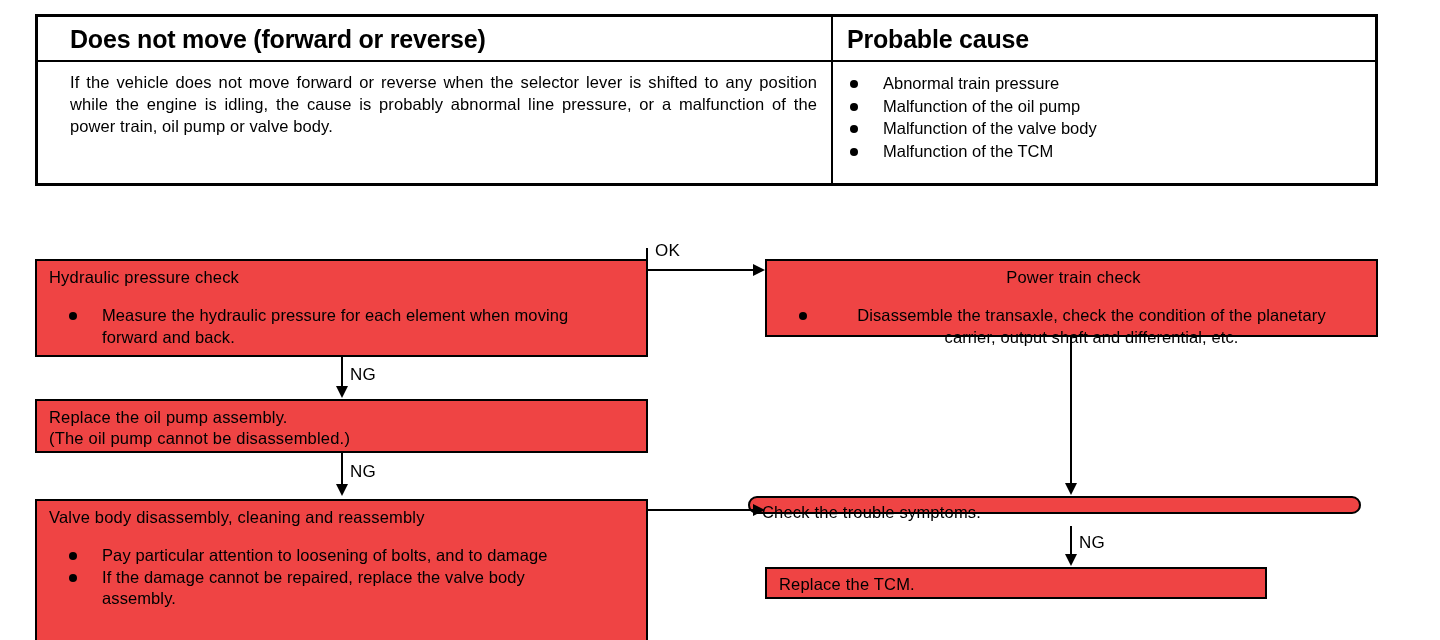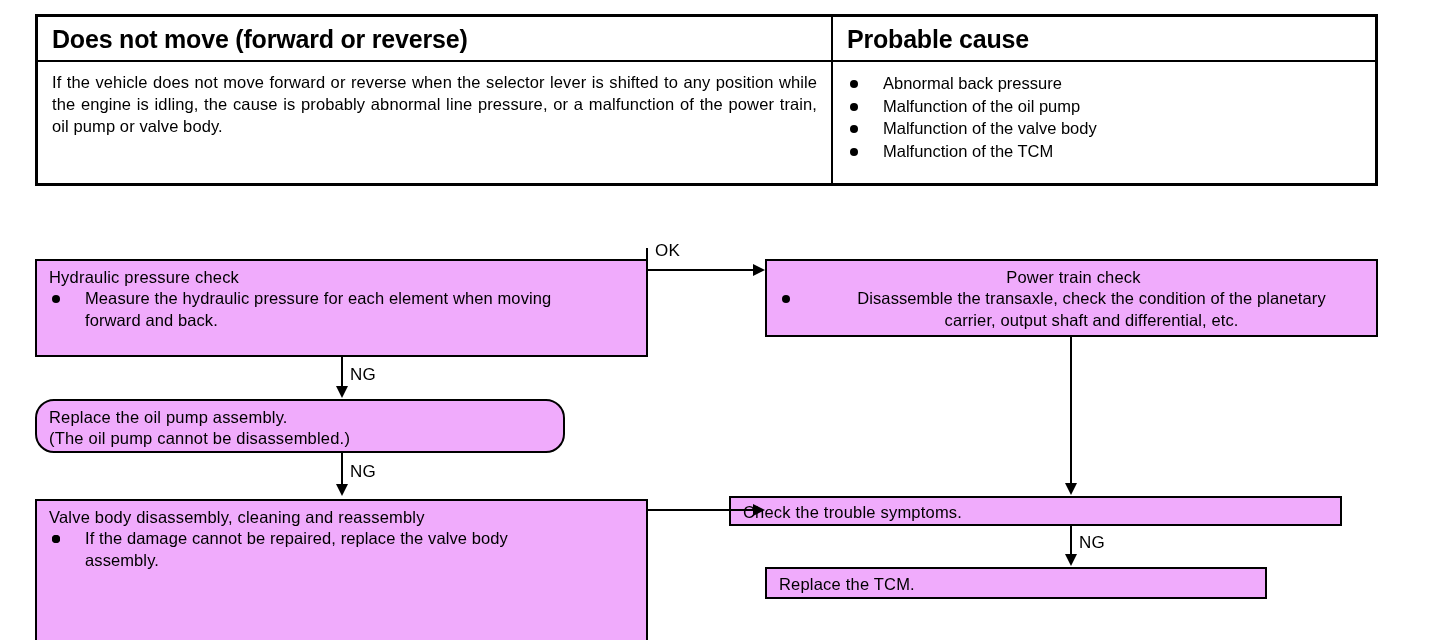--- a/index.html
+++ b/index.html
@@ -40,21 +40,21 @@
     display: flex;
     flex-direction: row;
   }
   .sym-row.head { height: 43px; border-bottom: 2px solid #000; }
   .sym-row.body { flex: 1; }
 
   .sym-cell-left {
     width: 795px;
     box-sizing: border-box;
     border-right: 2px solid #000;
-    padding: 3px 10px 0 14px;
+    padding: 3px 10px 0 32px;
     position: relative;
   }
   .sym-cell-right {
     flex: 1;
     box-sizing: border-box;
     padding: 3px 10px 0 14px;
     position: relative;
     border-radius: 17px;
   }
 
@@ -95,32 +95,32 @@
     height: 8px;
     background: #000;
     border-radius: 50%;
   }
 
   
   .fbox {
     position: absolute;
     box-sizing: border-box;
     border: 2px solid #000;
-    background: #f0abfc;
+    background: #ef4444;
     padding: 6px 8px 6px 12px;
   }
   .fbox .title {
     font-size: 16.5px;
     line-height: 21px;
     white-space: nowrap;
     letter-spacing: 0.2px;
   }
   .fbox ul {
     list-style: none;
-    margin: 0;
+    margin: 17px;
     padding: 0;
   }
   .fbox ul li {
     font-size: 16.5px;
     line-height: 21.5px;
     position: relative;
     padding-left: 36px;
     letter-spacing: 0.1px;
   }
   .fbox ul li .bul {
@@ -128,24 +128,24 @@
     left: 3px;
     top: 7px;
     width: 8px;
     height: 8px;
     background: #000;
     border-radius: 50%;
   }
   .fbox ul li .t2 { display: block; }
 
   #box-hydraulic { left: 35px;  top: 259px; width: 613px; height: 98px; }
-  #box-oilpump   { left: 35px;  top: 399px; width: 530px; height: 54px; border-radius: 19px; }
+  #box-oilpump   { left: 35px;  top: 399px; width: 613px; height: 54px; }
   #box-valvebody { left: 35px;  top: 499px; width: 613px; height: 151px; }
   #box-powertrain{ left: 765px; top: 259px; width: 613px; height: 78px; text-align: center; }
-  #box-symptoms  { left: 729px; top: 496px; width: 613px; height: 30px; padding-top: 4px; }
+  #box-symptoms  { left: 748px; top: 496px; width: 613px; height: 18px; padding-top: 4px; border-radius: 12px; }
   #box-tcm       { left: 765px; top: 567px; width: 502px; height: 32px; padding-top: 5px; }
 
   
   .hline { position: absolute; background: #000; height: 2px; }
   .vline { position: absolute; background: #000; width: 2px; }
 
   .arrow-down {
     position: absolute;
     width: 0; height: 0;
     border-left: 6px solid transparent;
@@ -185,21 +185,21 @@
     </div>
 
     <div class="sym-row body">
       <div class="sym-cell-left">
         <div class="sym-para">If the vehicle does not move forward or reverse when the selector lever is shifted to any position while the engine is idling, the cause is probably abnormal line pressure, or a malfunction of the power train, oil pump or valve body.</div>
       </div>
       <div class="sym-cell-right">
         <ul class="cause-list">
           <li>
             <span class="bul"></span>
-            <span>Abnormal back pressure</span>
+            <span>Abnormal train pressure</span>
           </li>
           <li>
             <span class="bul"></span>
             <span>Malfunction of the oil pump</span>
           </li>
           <li>
             <span class="bul"></span>
             <span>Malfunction of the valve body</span>
           </li>
           <li>
@@ -226,20 +226,21 @@
   <div class="fbox" id="box-oilpump">
     <div class="title">Replace the oil pump assembly.</div>
     <div class="title">(The oil pump cannot be disassembled.)</div>
   </div>
 
   <div class="fbox" id="box-valvebody">
     <div class="title">Valve body disassembly, cleaning and reassembly</div>
     <ul>
       <li>
         <span class="bul"></span>
+        <span class="t2">Pay particular attention to loosening of bolts, and to damage</span>
       </li>
       <li>
         <span class="bul"></span>
         <span class="t2">If the damage cannot be repaired, replace the valve body</span>
         <span class="t2">assembly.</span>
       </li>
     </ul>
   </div>
 
   <div class="fbox" id="box-powertrain">

